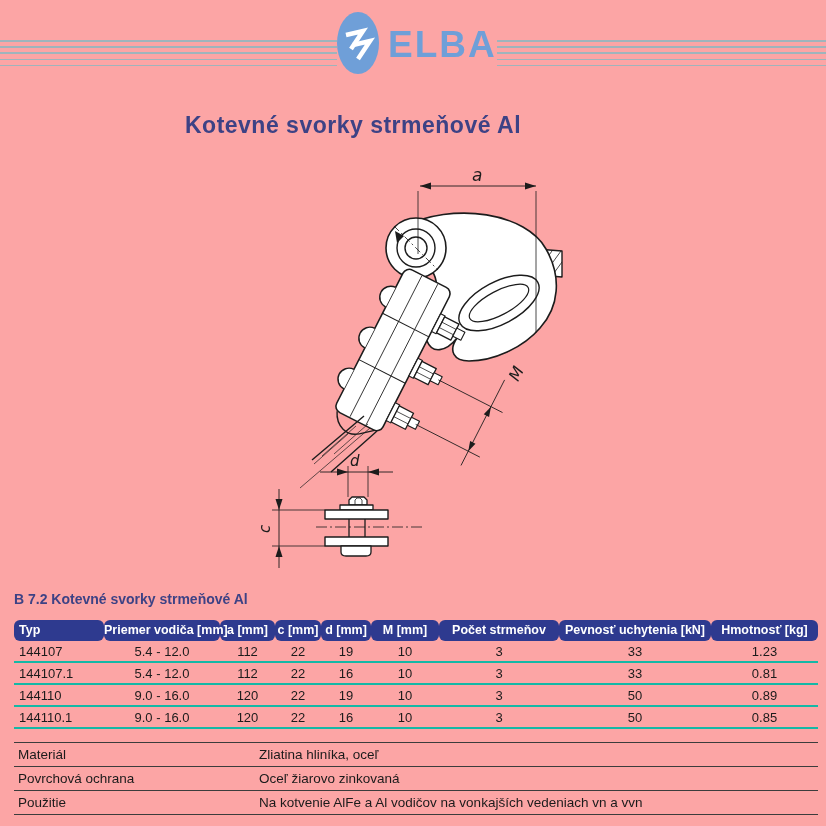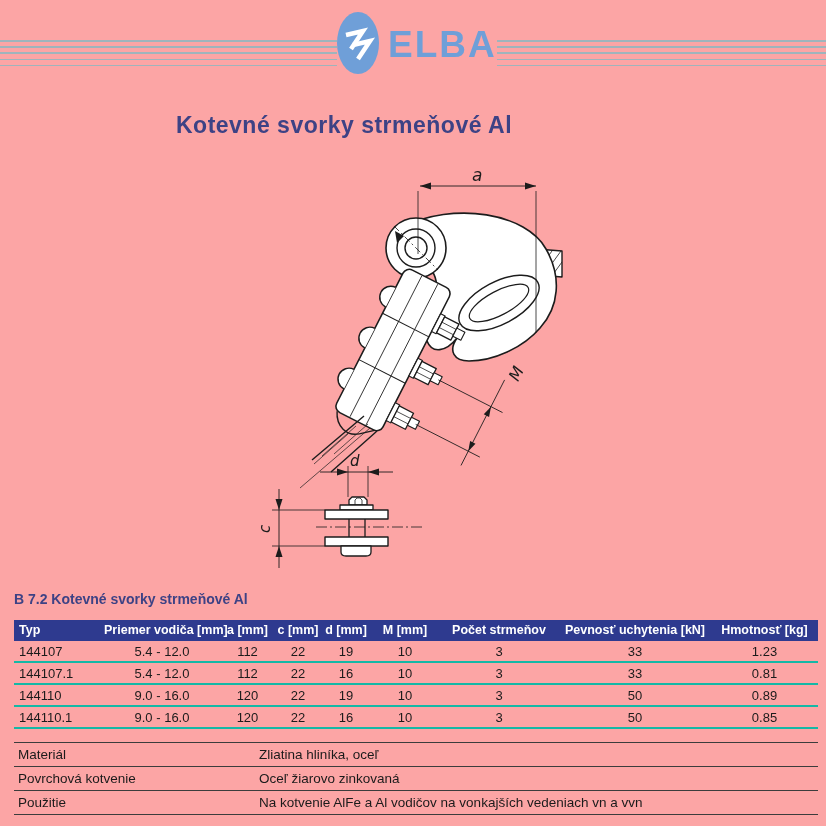--- a/index.html
+++ b/index.html
@@ -5,31 +5,31 @@
   html,body{margin:0;padding:0;background:#ffffff;}
   .page{position:relative;width:826px;height:826px;background:#fca5a5;overflow:hidden;
         font-family:"Liberation Sans",sans-serif;color:#1b1b1b;}
   
   .stripes{position:absolute;top:40px;height:27px;
     background:repeating-linear-gradient(to bottom,#9fb4bc 0,#9fb4bc 1.5px,transparent 1.5px,transparent 6.2px);}
   .stripes.left{left:0;width:337px;}
   .stripes.right{left:497px;width:329px;}
   .logo-svg{position:absolute;left:330px;top:4px;}
   
-  .doc-title{position:absolute;top:112px;left:3px;width:682px;text-align:center;
+  .doc-title{position:absolute;top:112px;left:12px;width:682px;text-align:center;
     font-size:23px;font-weight:bold;color:#3d4285;letter-spacing:.5px;}
   
   .drawing{position:absolute;left:0;top:0;}
   
   .section-heading{position:absolute;top:591px;left:14px;font-size:14px;font-weight:bold;color:#3d4285;}
   
   table{border-collapse:collapse;table-layout:fixed;}
   .spec-table{position:absolute;top:620px;left:14px;width:804px;}
   .spec-table thead th{background:#2e3a8f;color:#ffffff;font-size:12.5px;font-weight:bold;
-    height:18px;padding:1px 0 2px 0;text-align:center;white-space:nowrap;}
+    height:18px;padding:1px 0 2px 0;text-align:center;white-space:nowrap;border-radius:6px;}
   .spec-table thead th:first-child{text-align:left;padding-left:5px;}
   .spec-table tbody td{font-size:13px;height:18px;text-align:center;
     border-bottom:2px solid #14b8a6;padding:1px 0;white-space:nowrap;}
   .spec-table tbody td:first-child{text-align:left;padding-left:5px;}
   
   .info-table{position:absolute;top:742px;left:14px;width:804px;border-top:1.5px solid #3c3c3c;}
   .info-table td{font-size:13.5px;height:20px;padding:1px 0 2px 0;border-bottom:1.5px solid #3c3c3c;
     text-align:left;vertical-align:middle;margin-top:34px;}
   .info-table td.lbl{width:241px;padding-left:4px;}
 </style>
@@ -263,21 +263,21 @@
     </tbody>
   </table>
 
   <table class="info-table">
     <tbody>
       <tr>
         <td class="lbl">Materiál</td>
         <td>Zliatina hliníka, oceľ</td>
       </tr>
       <tr>
-        <td class="lbl">Povrchová kotvenie</td>
+        <td class="lbl">Povrchová ochrana</td>
         <td>Oceľ žiarovo zinkovaná</td>
       </tr>
       <tr>
         <td class="lbl">Použitie</td>
         <td>Na kotvenie AlFe a Al vodičov na vonkajších vedeniach vn a vvn</td>
       </tr>
     </tbody>
   </table>
 
 </div>

